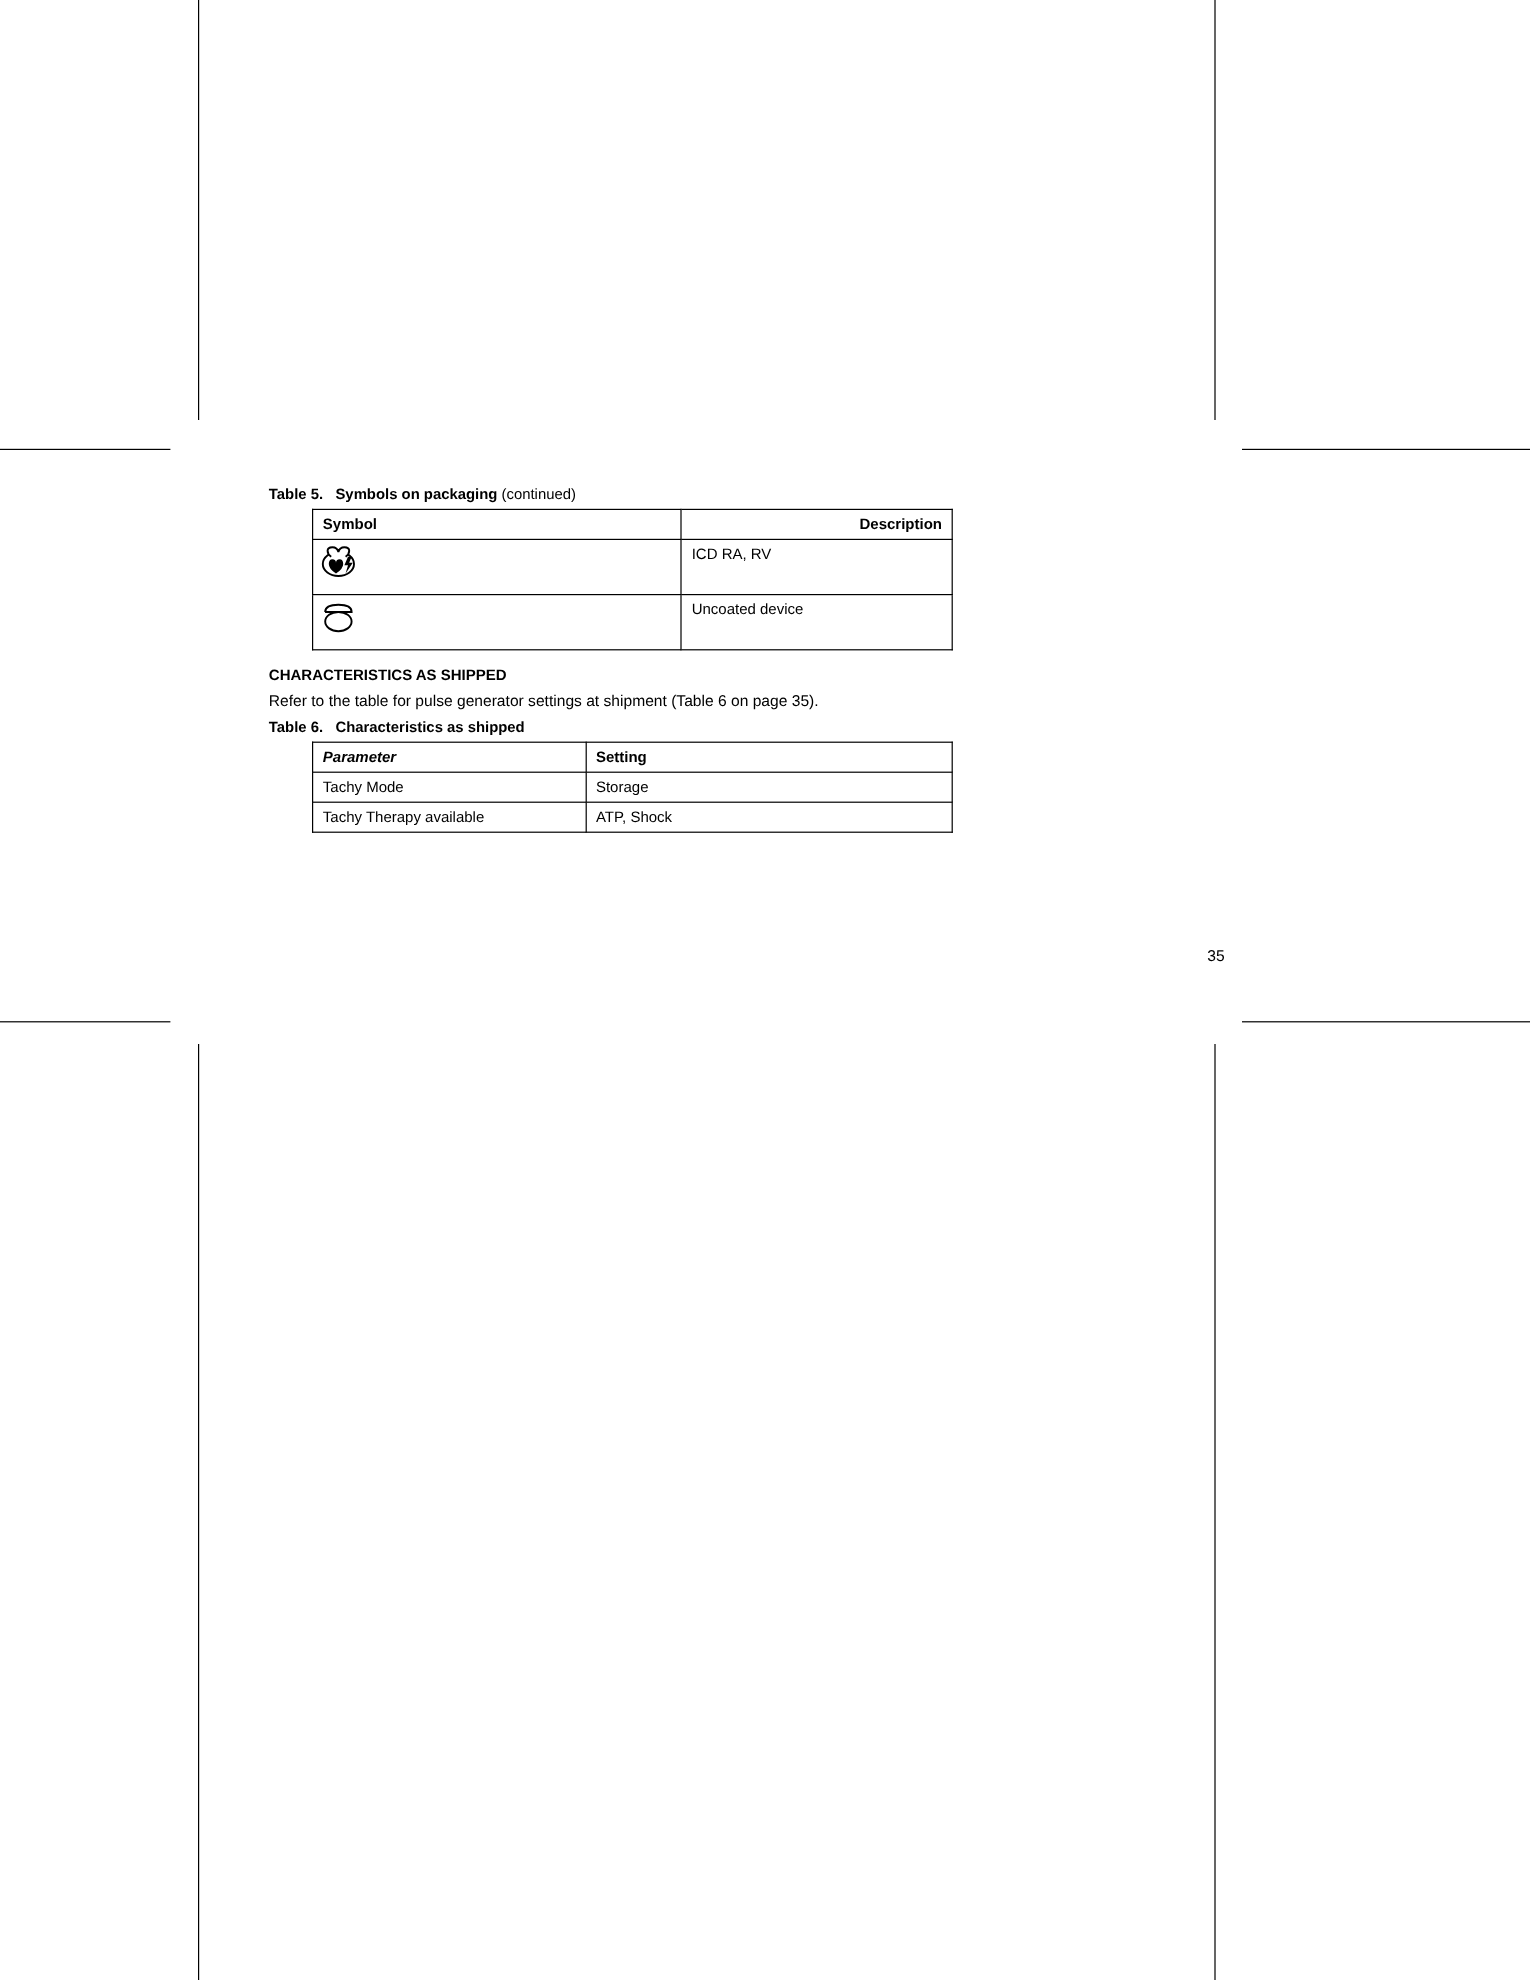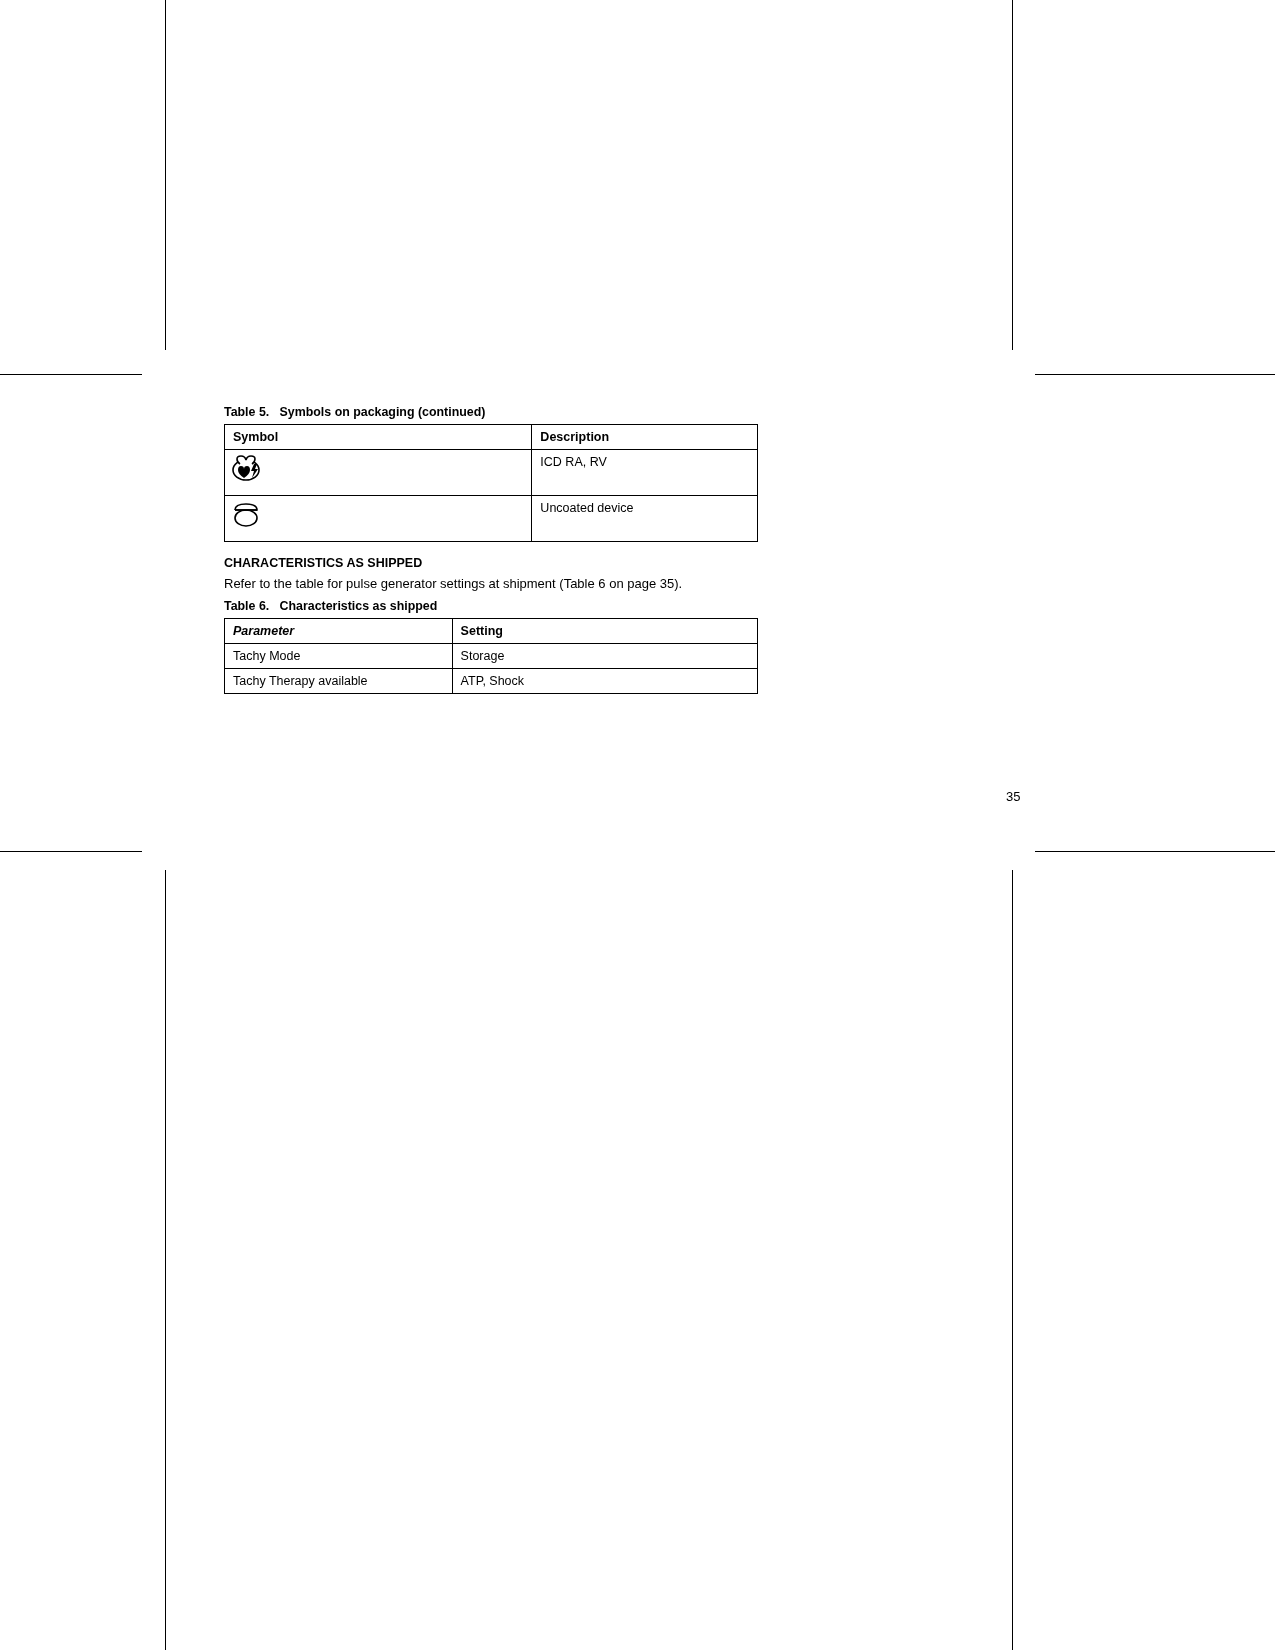--- a/index.html
+++ b/index.html
@@ -49,41 +49,42 @@
       width: 756px;
     }
     .caption {
       font-size: 12.4px;
       margin-bottom: 5px;
     }
     .caption .bold {
       font-weight: bold;
     }
     .caption .regular {
-      font-weight: bold;
+      font-weight: normal;
     }
     table {
       border-collapse: collapse;
       width: 530px;
       margin-bottom: 14px;
+      margin-left: 36px;
     }
     table.t5 { width: 534px; }
     table.t6 { width: 534px; }
     th, td {
       border: 1px solid #000;
       padding: 5px 8px;
       text-align: left;
       vertical-align: top;
       font-size: 12.5px;
     }
     th {
       font-weight: bold;
     }
     .t5 .col1 { width: 308px; }
-    .t5 .col2 { width: 226px; }
+    .t5 .col2 { width: 226px; text-align: right; }
     .t5 td.symcell {
       height: 46px;
       padding: 4px 6px;
     }
     .t6 .col1 { width: 228px; font-style: italic; }
     .t6 .col2 { width: 306px; }
     .t6 td { padding: 5px 8px; }
     .section-head {
       font-size: 12.5px;
       font-weight: bold;

